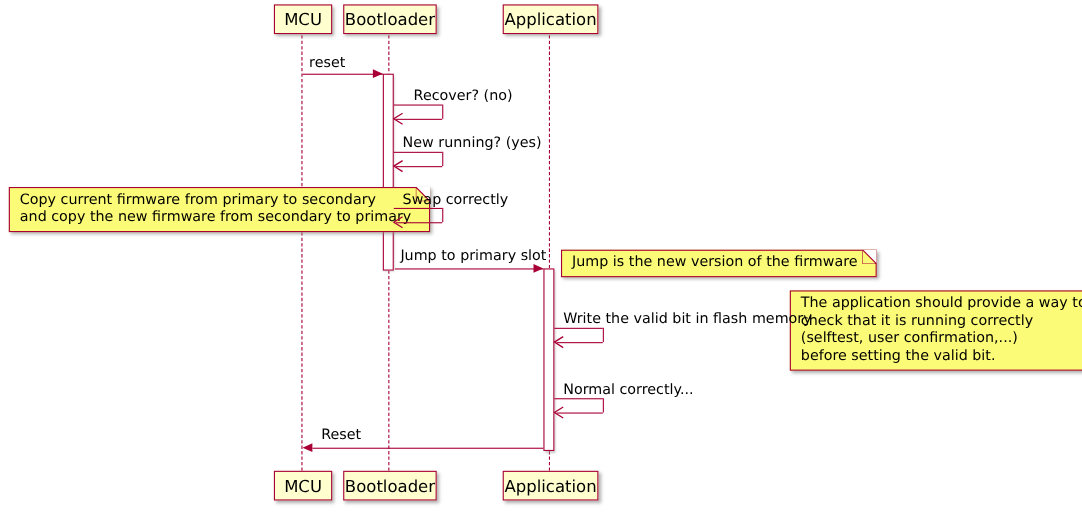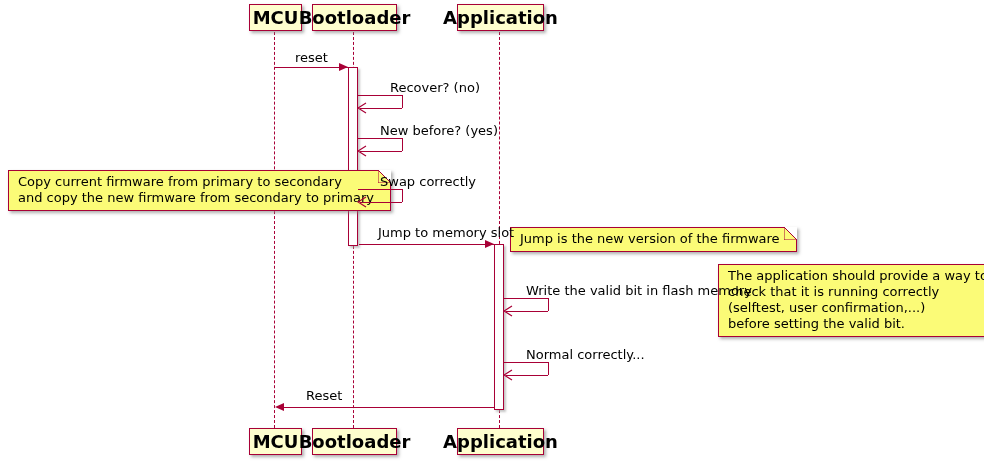--- a/index.html
+++ b/index.html
@@ -13,29 +13,29 @@
   .lifeline {
     position:absolute; width:0;
     border-left:1px dashed var(--accent,#A80036);
   }
   .participant {
     position:absolute; height:25px;
     background:var(--participant-fill,#FEFECE);
     border:1.5px solid var(--accent,#A80036);
     box-shadow:2px 2px 3px rgba(130,130,130,.65);
     display:flex; align-items:center; justify-content:center;
-    font-size:18px; white-space:nowrap; padding:0 4px; box-sizing:content-box;font-weight:bold;
+    font-size:15px; white-space:nowrap; padding:0 4px; box-sizing:content-box;
   }
   .activation {
     position:absolute; width:8px;
     background:#ffffff;
     border:1px solid var(--accent,#A80036);
     box-shadow:1.5px 1.5px 2px rgba(160,160,160,.6);
   }
-  .msg-label { position:absolute; font-size:13px; line-height:14px; white-space:nowrap;margin-left:14px; }
+  .msg-label { position:absolute; font-size:13px; line-height:14px; white-space:nowrap; }
   .line-h { position:absolute; height:0; border-top:1px solid var(--accent,#A80036); }
   .line-v { position:absolute; width:0; border-left:1px solid var(--accent,#A80036); }
   .arr-r {
     position:absolute; width:0; height:0;
     border-top:4px solid transparent; border-bottom:4px solid transparent;
     border-left:9px solid var(--accent,#A80036);
   }
   .arr-l {
     position:absolute; width:0; height:0;
     border-top:4px solid transparent; border-bottom:4px solid transparent;
@@ -88,37 +88,37 @@
   <div class="arr-r" style="left:339px;top:63px"></div>
 
   <div class="msg-label" style="left:376px;top:81px">Recover? (no)</div>
   <div class="line-h" style="left:358px;top:95px;width:44px"></div>
   <div class="line-v" style="left:402px;top:95px;height:13px"></div>
   <div class="line-h" style="left:360px;top:108px;width:42px"></div>
   <svg class="open-arr" style="left:357px;top:102px" width="10" height="12" viewBox="0 0 10 12">
       <polyline points="9,1 1,6 9,11"></polyline>
     </svg>
 
-  <div class="msg-label" style="left:366px;top:124px">New before? (yes)</div>
+  <div class="msg-label" style="left:366px;top:124px">New running? (yes)</div>
   <div class="line-h" style="left:358px;top:138px;width:44px"></div>
   <div class="line-v" style="left:402px;top:138px;height:13px"></div>
   <div class="line-h" style="left:360px;top:151px;width:42px"></div>
   <svg class="open-arr" style="left:357px;top:145px" width="10" height="12" viewBox="0 0 10 12">
       <polyline points="9,1 1,6 9,11"></polyline>
     </svg>
 
   <div class="msg-label" style="left:366px;top:175px">Swap correctly</div>
   <div class="line-h" style="left:358px;top:189px;width:44px"></div>
   <div class="line-v" style="left:402px;top:189px;height:13px"></div>
   <div class="line-h" style="left:360px;top:202px;width:42px"></div>
   <svg class="open-arr" style="left:357px;top:196px" width="10" height="12" viewBox="0 0 10 12">
       <polyline points="9,1 1,6 9,11"></polyline>
     </svg>
 
-  <div class="msg-label" style="left:364px;top:226px">Jump to memory slot</div>
+  <div class="msg-label" style="left:364px;top:226px">Jump to primary slot</div>
   <div class="line-h" style="left:359px;top:244px;width:135px"></div>
   <div class="arr-r" style="left:485px;top:240px"></div>
 
   <div class="msg-label" style="left:512px;top:284px">Write the valid bit in flash memory</div>
   <div class="line-h" style="left:504px;top:298px;width:44px"></div>
   <div class="line-v" style="left:548px;top:298px;height:13px"></div>
   <div class="line-h" style="left:506px;top:311px;width:42px"></div>
   <svg class="open-arr" style="left:503px;top:305px" width="10" height="12" viewBox="0 0 10 12">
       <polyline points="9,1 1,6 9,11"></polyline>
     </svg>

